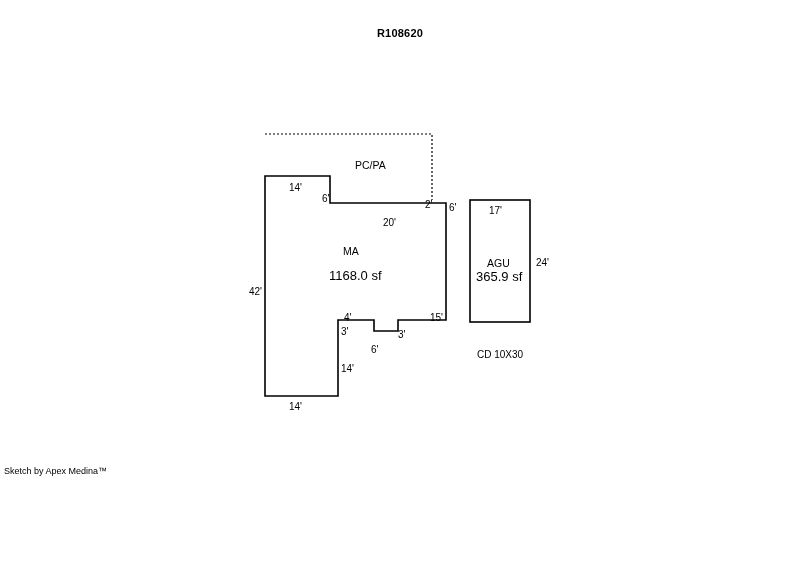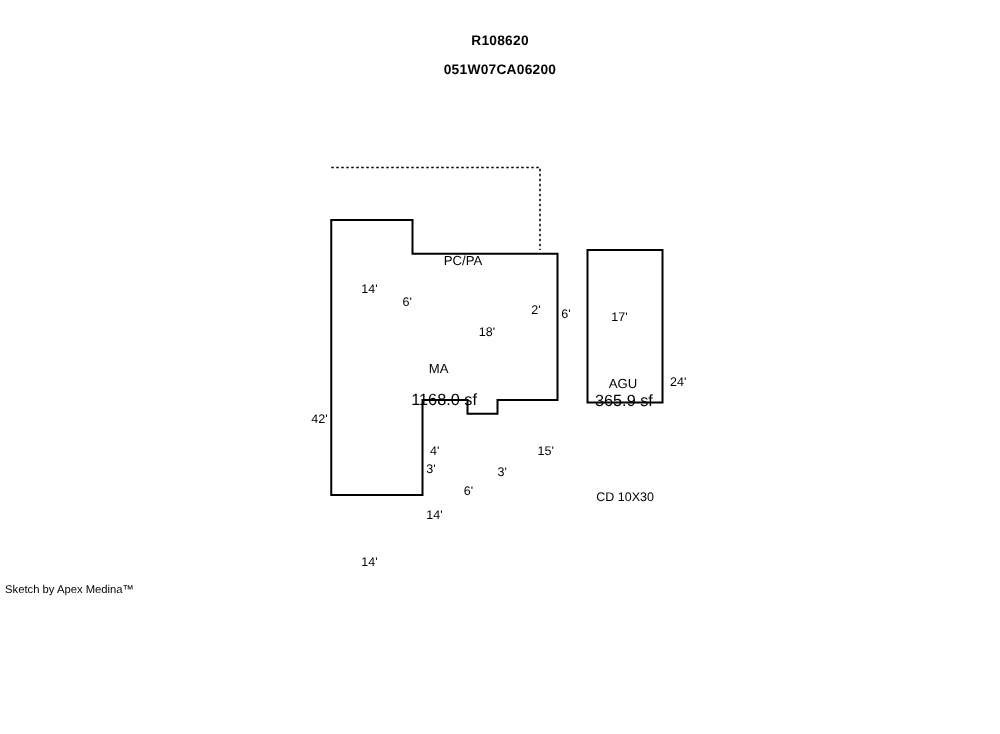--- a/index.html
+++ b/index.html
@@ -31,40 +31,38 @@
     letter-spacing: 0.2px;
   }
   #title-parcel { top: 27px; }
   #title-legal  { top: 50px; }
 
   .lbl {
     position: absolute;
     font-size: 10px;
     white-space: nowrap;
     line-height: 1;
-    margin-top: 44px;
   }
   .lbl.area-name { font-size: 10.5px; }
   .lbl.area-sf   { font-size: 13px; }
 
   #footer {
     position: absolute;
     left: 4px;
     bottom: 6px;
     font-size: 9px;
   }
   svg { display: block; }
 </style>
 </head>
 <body>
 
 <div id="sketch-root">
 
   <div class="hdr" id="title-parcel">R108620</div>
-  <div class="hdr" id="title-legal">051W07CA06200</div>
 
   <svg width="800" height="587" viewBox="0 0 800 587" style="position:absolute;left:0;top:0;">
 
     <polyline points="265,134 432,134 432,200" fill="none" stroke="#000000" stroke-width="1.2" stroke-dasharray="2,2"></polyline>
 
     <polygon points="265,176 330,176 330,203 446,203 446,320 398,320 398,331 374,331 374,320 338,320 338,396 265,396" fill="none" stroke="#000000" stroke-width="1.6"></polygon>
 
     <rect x="470" y="200" width="60" height="122" fill="none" stroke="#000000" stroke-width="1.6"></rect>
 
   </svg>
@@ -74,21 +72,21 @@
   <div class="lbl area-name" style="left:343px; top:246px;">MA</div>
   <div class="lbl area-sf" style="left:329px; top:269px;">1168.0 sf</div>
 
   <div class="lbl area-name" style="left:487px; top:258px;">AGU</div>
   <div class="lbl area-sf" style="left:476px; top:270px;">365.9 sf</div>
 
   <div class="lbl" style="left:477px; top:350px;">CD 10X30</div>
 
   <div class="lbl" style="left:289px; top:183px;">14'</div>
   <div class="lbl" style="left:322px; top:194px;">6'</div>
-  <div class="lbl" style="left:383px; top:218px;">18'</div>
+  <div class="lbl" style="left:383px; top:218px;">20'</div>
   <div class="lbl" style="left:425px; top:200px;">2'</div>
   <div class="lbl" style="left:449px; top:203px;">6'</div>
   <div class="lbl" style="left:489px; top:206px;">17'</div>
   <div class="lbl" style="left:536px; top:258px;">24'</div>
   <div class="lbl" style="left:249px; top:287px;">42'</div>
   <div class="lbl" style="left:344px; top:313px;">4'</div>
   <div class="lbl" style="left:341px; top:327px;">3'</div>
   <div class="lbl" style="left:398px; top:330px;">3'</div>
   <div class="lbl" style="left:430px; top:313px;">15'</div>
   <div class="lbl" style="left:371px; top:345px;">6'</div>

